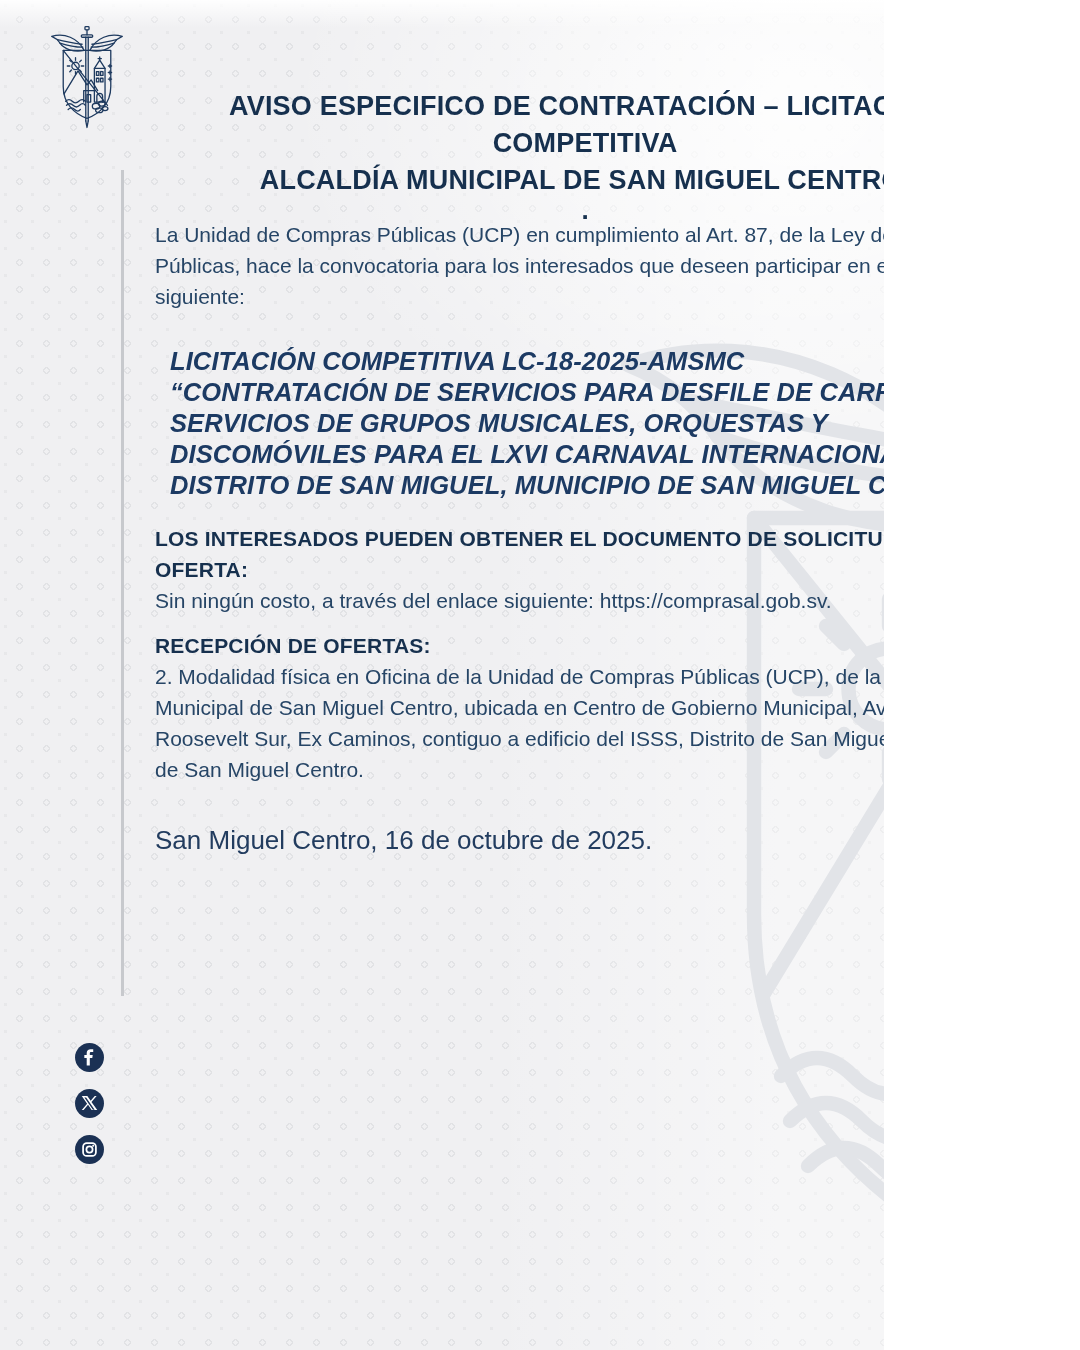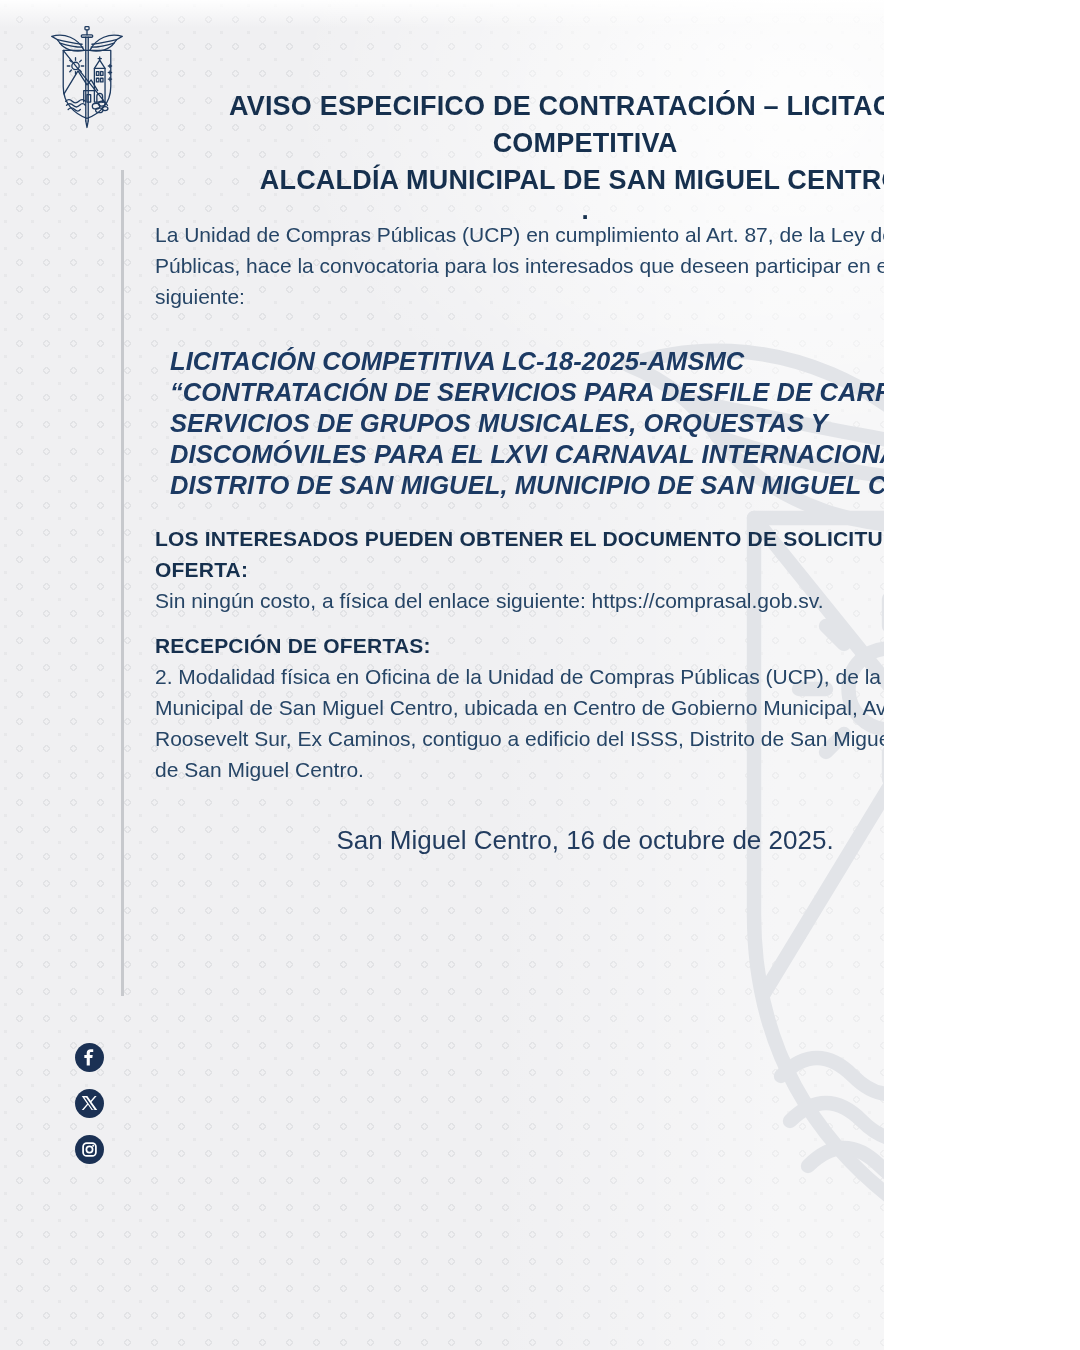--- a/index.html
+++ b/index.html
@@ -69,21 +69,21 @@
   .t-reception{margin-top:10px;}
   .t-mod1{margin-top:26px;}
   .t-mod2{margin-top:24px;}
   .t-deadline{margin-top:22px;}
   .rupes{
     margin-top:26px !important;margin-left:5px;
     font-weight:bold;font-style:italic;font-size:25.5px !important;
     color:#1c3a63;letter-spacing:.1px;
   }
   .dateline{
-    margin-top:40px !important;text-align:center;font-size:26px !important;
+    margin-top:40px !important;text-align:left;font-size:26px !important;
     margin-right:-18px;color:#223c5f;
   }
   .social{
     position:absolute;left:74px;top:1042px;z-index:2;
     display:flex;flex-direction:column;gap:15px;
   }
   .social svg{width:31px;height:31px;display:block;}
 </style>
 </head>
 <body>
@@ -143,21 +143,21 @@
     <div class="title-dot">.</div>
 
     <p class="intro">La Unidad de Compras Públicas (UCP) en cumplimiento al Art. 87, de la Ley de Compras Públicas, hace la convocatoria para los interesados que deseen participar en el proceso siguiente:</p>
 
     <div class="tender">
       <p>LICITACIÓN COMPETITIVA LC-18-2025-AMSMC</p>
       <p>“CONTRATACIÓN DE SERVICIOS PARA DESFILE DE CARROZAS Y SERVICIOS DE GRUPOS MUSICALES, ORQUESTAS Y DISCOMÓVILES PARA EL LXVI CARNAVAL INTERNACIONAL, DISTRITO DE SAN MIGUEL, MUNICIPIO DE SAN MIGUEL CENTRO”.</p>
     </div>
 
     <p class="section-heading h-obtain">LOS INTERESADOS PUEDEN OBTENER EL DOCUMENTO DE SOLICITUD DE OFERTA:</p>
-    <p class="t-obtain">Sin ningún costo, a física del enlace siguiente: https://comprasal.gob.sv.</p>
+    <p class="t-obtain">Sin ningún costo, a través del enlace siguiente: https://comprasal.gob.sv.</p>
 
     <p class="section-heading h-reception">RECEPCIÓN DE OFERTAS:</p>
 
     <p class="t-mod2">2. Modalidad física en Oficina de la Unidad de Compras Públicas (UCP), de la Alcaldía Municipal de San Miguel Centro, ubicada en Centro de Gobierno Municipal, Avenida Roosevelt Sur, Ex Caminos, contiguo a edificio del ISSS, Distrito de San Miguel, Municipio de San Miguel Centro.</p>
 
 
 
     <p class="dateline">San Miguel Centro, 16 de octubre de 2025.</p>
   </main>
 

